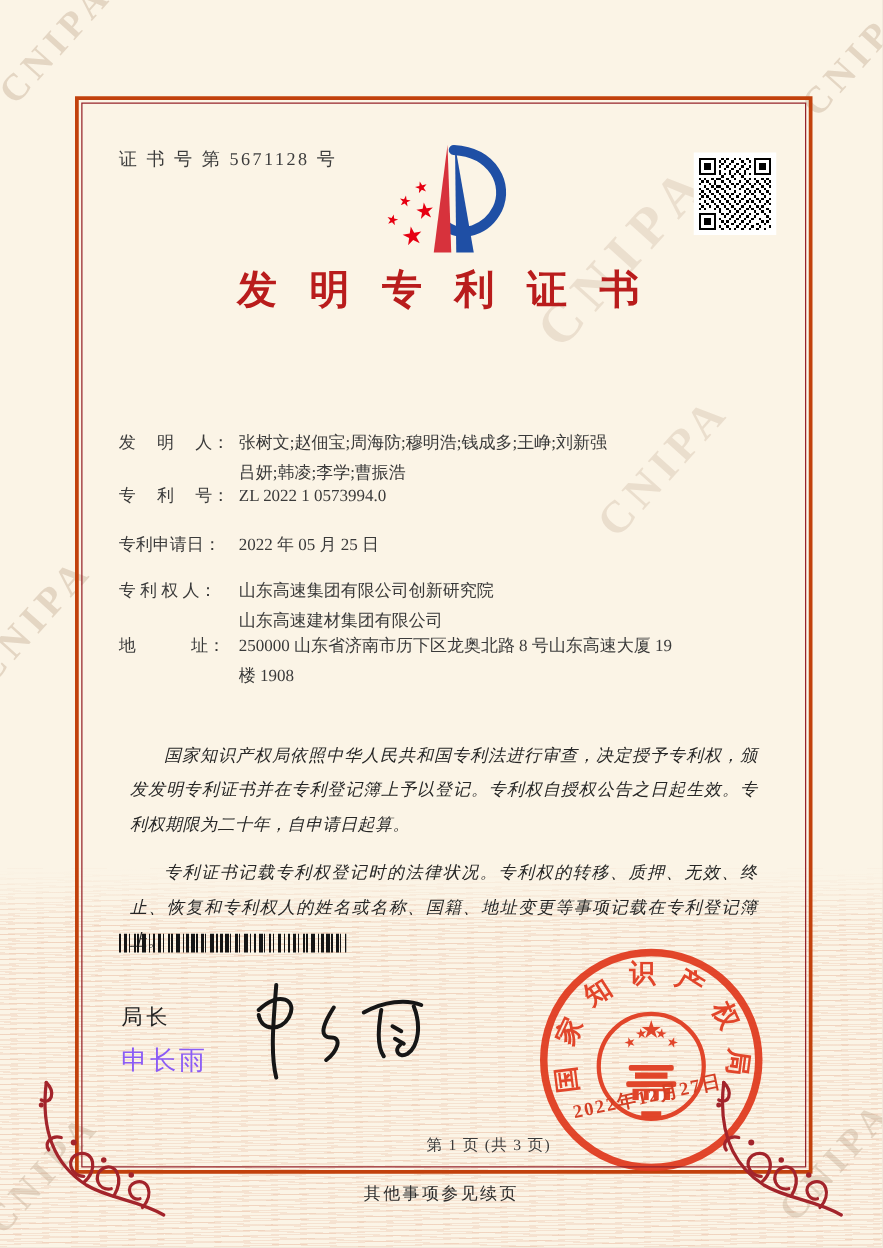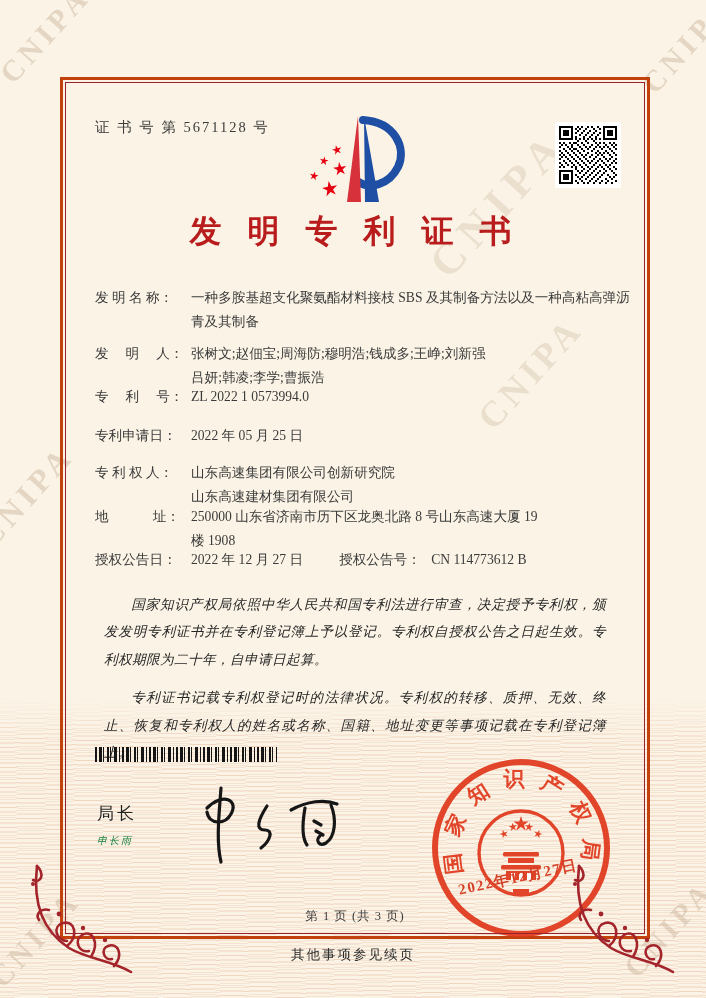--- a/index.html
+++ b/index.html
@@ -54,27 +54,27 @@
       #151515 0 2px, rgba(0,0,0,0) 2px 4px,
       #151515 4px 7px, rgba(0,0,0,0) 7px 8px,
       #151515 8px 9px,  rgba(0,0,0,0) 9px 12px,
       #151515 12px 14px,rgba(0,0,0,0) 14px 15px,
       #151515 15px 16px,rgba(0,0,0,0) 16px 19px,
       #151515 19px 22px,rgba(0,0,0,0) 22px 24px,
       #151515 24px 25px,rgba(0,0,0,0) 25px 27px);}
   
   .sig-title{position:absolute;left:34px;top:722px;font-size:17px;letter-spacing:3px;
              font-family:Liberation Serif, serif;color:#222;}
-  .sig-name{position:absolute;left:34px;top:754px;font-size:10px;letter-spacing:2px;
-            font-family:"Liberation Sans","DejaVu Sans",sans-serif;color:#15803d;font-style:italic;}
+  .sig-name{position:absolute;left:34px;top:754px;font-size:21px;letter-spacing:2px;
+            font-family:"Liberation Sans","DejaVu Sans",sans-serif;color:#8b5cf6;}
   .sig-hand{position:absolute;left:112px;top:700px;}
   
   .seal{position:absolute;left:366px;top:676px;}
   
-  .pageinfo{position:absolute;left:0;top:828px;width:100%;text-align:center;font-size:12.5px;color:#3a3a3a;letter-spacing:1px;}
+  .pageinfo{position:absolute;left:0;top:828px;width:100%;text-align:center;font-size:12.5px;color:#3a3a3a;letter-spacing:1px;padding-left:36px;}
   .note{position:absolute;left:0;top:946px;width:100%;text-align:center;z-index:2;
         font-size:13.5px;color:#2b2b2b;letter-spacing:2px;}
 </style>
 </head>
 <body>
 
 <div class="page">
 
   <div class="waves"></div>
 
@@ -142,25 +142,20 @@
     <svg class="qr" viewBox="0 0 29 29" shape-rendering="crispEdges">
       <rect width="29" height="29" fill="#fff"></rect>
       <path fill="#000" d="M0 0h7v7H0zM22 0h7v7h-7zM0 22h7v7H0z"></path>
       <path fill="#fff" d="M1 1h5v5H1zM23 1h5v5h-5zM1 23h5v5H1z"></path>
       <path fill="#000" d="M2 2h3v3H2zM24 2h3v3h-3zM2 24h3v3H2z"></path>
       <path fill="#000" d="M9 0h1v1H9zM11 0h1v1h-1zM14 0h1v1h-1zM16 0h1v1h-1zM19 0h1v1h-1zM8 1h1v1H8zM10 1h1v1h-1zM13 1h1v1h-1zM17 1h1v1h-1zM20 1h1v1h-1zM9 2h1v1H9zM12 2h1v1h-1zM15 2h1v1h-1zM18 2h1v1h-1zM8 3h1v1H8zM11 3h1v1h-1zM14 3h1v1h-1zM17 3h1v1h-1zM20 3h1v1h-1zM10 4h1v1h-1zM13 4h1v1h-1zM16 4h1v1h-1zM19 4h1v1h-1zM8 5h1v1H8zM12 5h1v1h-1zM15 5h1v1h-1zM18 5h1v1h-1zM8 6h1v1H8zM10 6h1v1h-1zM12 6h1v1h-1zM14 6h1v1h-1zM16 6h1v1h-1zM18 6h1v1h-1zM20 6h1v1h-1zM9 7h1v1H9zM13 7h1v1h-1zM17 7h1v1h-1zM0 8h1v1H0zM2 8h1v1H2zM5 8h1v1H5zM7 8h1v1H7zM1 9h1v1H1zM3 9h1v1H3zM6 9h1v1H6zM0 10h1v1H0zM4 10h1v1H4zM6 10h1v1H6zM2 11h1v1H2zM5 11h1v1H5zM7 11h1v1H7zM0 12h1v1H0zM3 12h1v1H3zM6 12h1v1H6zM1 13h1v1H1zM4 13h1v1H4zM7 13h1v1H7zM0 14h1v1H0zM2 14h1v1H2zM5 14h1v1H5zM1 15h1v1H1zM3 15h1v1H3zM6 15h1v1H6zM0 16h1v1H0zM4 16h1v1H4zM7 16h1v1H7zM2 17h1v1H2zM5 17h1v1H5zM0 18h1v1H0zM3 18h1v1H3zM6 18h1v1H6zM1 19h1v1H1zM4 19h1v1H4zM7 19h1v1H7zM0 20h1v1H0zM2 20h1v1H2zM6 20h1v1H6zM8 8h1v1H8zM11 8h1v1h-1zM14 8h1v1h-1zM18 8h1v1h-1zM20 8h1v1h-1zM9 9h1v1H9zM12 9h1v1h-1zM16 9h1v1h-1zM19 9h1v1h-1zM10 10h1v1h-1zM13 10h1v1h-1zM15 10h1v1h-1zM18 10h1v1h-1zM20 10h1v1h-1zM8 11h1v1H8zM11 11h1v1h-1zM14 11h1v1h-1zM17 11h1v1h-1zM9 12h1v1H9zM12 12h1v1h-1zM16 12h1v1h-1zM19 12h1v1h-1zM10 13h1v1h-1zM14 13h1v1h-1zM18 13h1v1h-1zM20 13h1v1h-1zM8 14h1v1H8zM11 14h1v1h-1zM13 14h1v1h-1zM16 14h1v1h-1zM19 14h1v1h-1zM9 15h1v1H9zM12 15h1v1h-1zM15 15h1v1h-1zM18 15h1v1h-1zM10 16h1v1h-1zM13 16h1v1h-1zM17 16h1v1h-1zM20 16h1v1h-1zM8 17h1v1H8zM11 17h1v1h-1zM14 17h1v1h-1zM16 17h1v1h-1zM19 17h1v1h-1zM9 18h1v1H9zM12 18h1v1h-1zM15 18h1v1h-1zM18 18h1v1h-1zM10 19h1v1h-1zM13 19h1v1h-1zM17 19h1v1h-1zM20 19h1v1h-1zM8 20h1v1H8zM11 20h1v1h-1zM14 20h1v1h-1zM16 20h1v1h-1zM19 20h1v1h-1zM22 8h1v1h-1zM25 8h1v1h-1zM27 8h1v1h-1zM23 9h1v1h-1zM26 9h1v1h-1zM28 9h1v1h-1zM22 10h1v1h-1zM24 10h1v1h-1zM27 10h1v1h-1zM21 11h1v1h-1zM25 11h1v1h-1zM28 11h1v1h-1zM23 12h1v1h-1zM26 12h1v1h-1zM22 13h1v1h-1zM24 13h1v1h-1zM27 13h1v1h-1zM21 14h1v1h-1zM25 14h1v1h-1zM28 14h1v1h-1zM22 15h1v1h-1zM26 15h1v1h-1zM23 16h1v1h-1zM25 16h1v1h-1zM28 16h1v1h-1zM21 17h1v1h-1zM24 17h1v1h-1zM27 17h1v1h-1zM22 18h1v1h-1zM26 18h1v1h-1zM28 18h1v1h-1zM23 19h1v1h-1zM25 19h1v1h-1zM21 20h1v1h-1zM24 20h1v1h-1zM27 20h1v1h-1zM8 21h1v1H8zM12 21h1v1h-1zM15 21h1v1h-1zM18 21h1v1h-1zM22 21h1v1h-1zM25 21h1v1h-1zM28 21h1v1h-1zM9 22h1v1H9zM11 22h1v1h-1zM14 22h1v1h-1zM17 22h1v1h-1zM20 22h1v1h-1zM23 22h1v1h-1zM26 22h1v1h-1zM10 23h1v1h-1zM13 23h1v1h-1zM16 23h1v1h-1zM19 23h1v1h-1zM22 23h1v1h-1zM27 23h1v1h-1zM8 24h1v1H8zM12 24h1v1h-1zM15 24h1v1h-1zM18 24h1v1h-1zM21 24h1v1h-1zM24 24h1v1h-1zM28 24h1v1h-1zM9 25h1v1H9zM11 25h1v1h-1zM14 25h1v1h-1zM17 25h1v1h-1zM20 25h1v1h-1zM25 25h1v1h-1zM27 25h1v1h-1zM10 26h1v1h-1zM13 26h1v1h-1zM16 26h1v1h-1zM19 26h1v1h-1zM23 26h1v1h-1zM26 26h1v1h-1zM8 27h1v1H8zM11 27h1v1h-1zM15 27h1v1h-1zM18 27h1v1h-1zM21 27h1v1h-1zM24 27h1v1h-1zM28 27h1v1h-1zM9 28h1v1H9zM12 28h1v1h-1zM14 28h1v1h-1zM17 28h1v1h-1zM20 28h1v1h-1zM23 28h1v1h-1zM26 28h1v1h-1z"></path>
     </svg>
 
     <div class="title">发 明 专 利 证 书</div>
 
-    <div class="row r-name">
-      <span class="lbl">发 明 名 称：</span>
-      <span class="val">一种多胺基超支化聚氨酯材料接枝 SBS 及其制备方法以及一种高粘高弹沥
-青及其制备</span>
-    </div>
     <div class="row r-inv">
       <span class="lbl">发　 明　 人：</span>
       <span class="val">张树文;赵佃宝;周海防;穆明浩;钱成多;王峥;刘新强
 吕妍;韩凌;李学;曹振浩</span>
     </div>
     <div class="row r-pat">
       <span class="lbl">专　 利　 号：</span>
       <span class="val">ZL 2022 1 0573994.0</span>
     </div>
     <div class="row r-fil">
@@ -169,28 +164,20 @@
     </div>
     <div class="row r-own">
       <span class="lbl">专 利 权 人：</span>
       <span class="val">山东高速集团有限公司创新研究院
 山东高速建材集团有限公司</span>
     </div>
     <div class="row r-adr">
       <span class="lbl">地　　　 址：</span>
       <span class="val">250000  山东省济南市历下区龙奥北路 8 号山东高速大厦 19
 楼 1908</span>
-    </div>
-    <div class="row r-grant">
-      <span class="lbl">授权公告日：</span>
-      <span>2022 年 12 月 27 日</span>
-      <span class="pair2">
-        <span class="lbl">授权公告号：</span>
-        <span>CN 114773612 B</span>
-      </span>
     </div>
 
     <div class="body-text">
       <p>国家知识产权局依照中华人民共和国专利法进行审查，决定授予专利权，颁发发明专利证书并在专利登记簿上予以登记。专利权自授权公告之日起生效。专利权期限为二十年，自申请日起算。</p>
       <p>专利证书记载专利权登记时的法律状况。专利权的转移、质押、无效、终止、恢复和专利权人的姓名或名称、国籍、地址变更等事项记载在专利登记簿上。</p>
     </div>
 
     <div class="barcode"></div>
 
     <div class="sig-title">局长</div>

